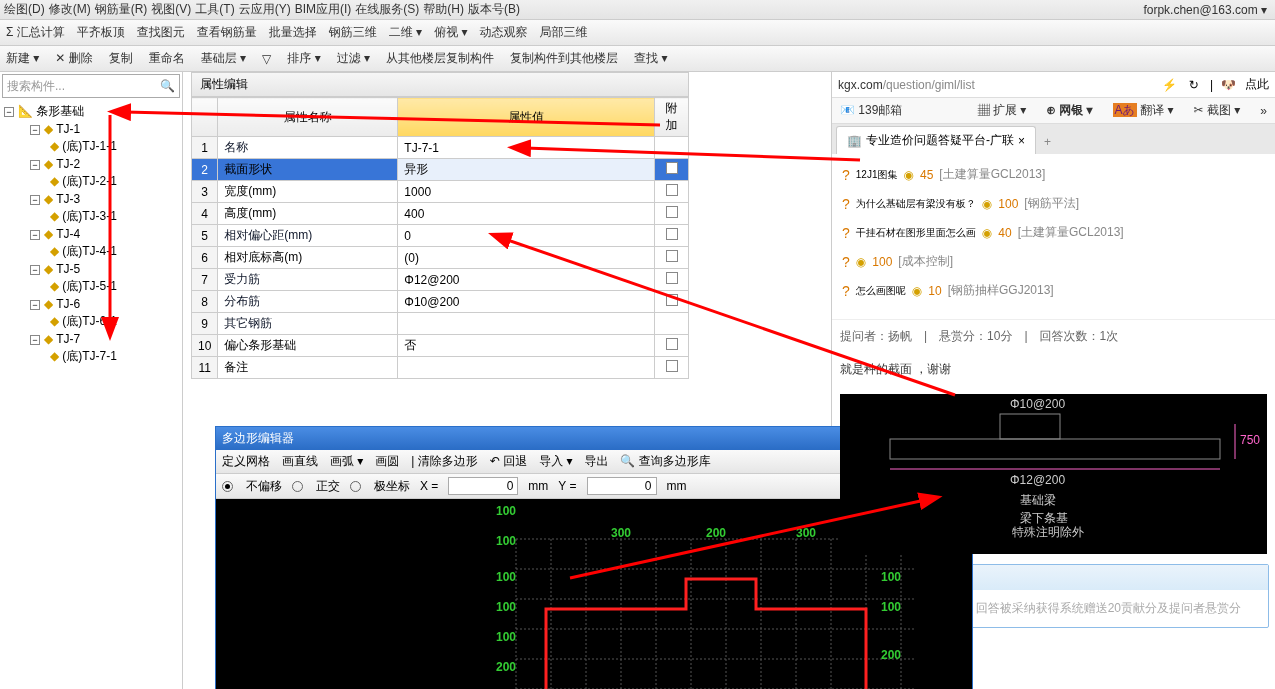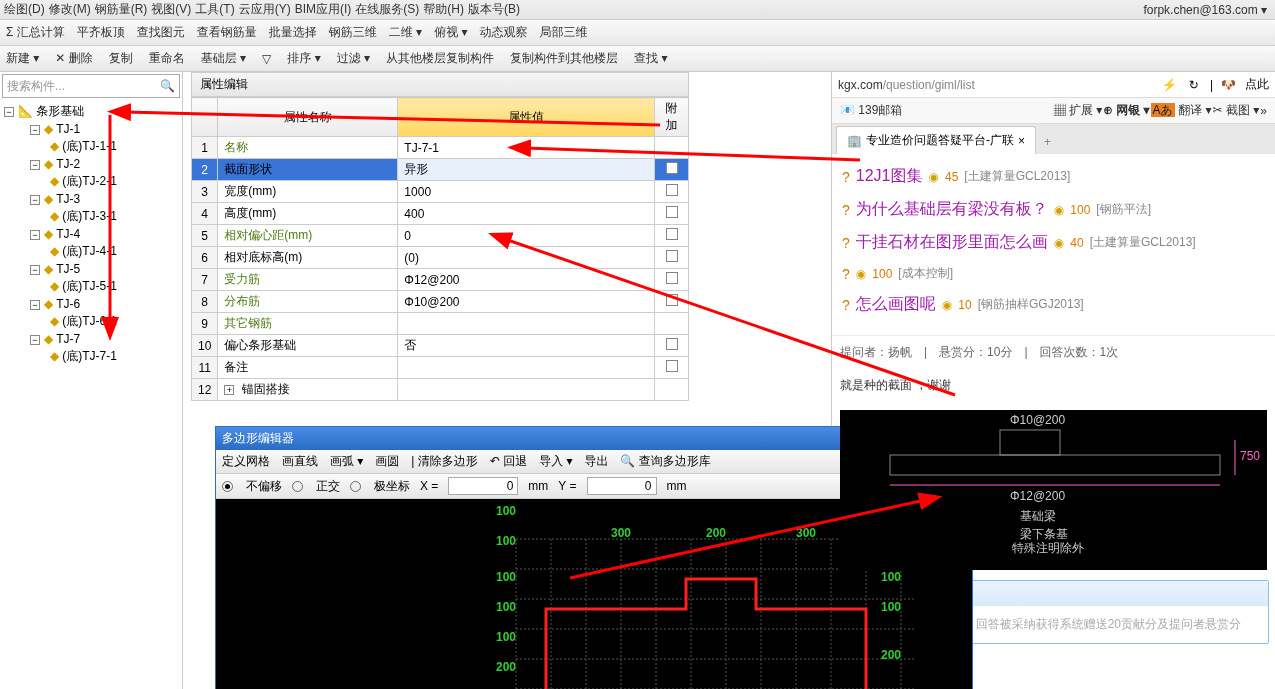--- a/index.html
+++ b/index.html
@@ -23,21 +23,21 @@
 .tree-ico{display:inline-block;width:10px;height:10px;border:1px solid #888;text-align:center;line-height:8px;font-size:9px;margin-right:4px;background:#fff}
 .tree-bullet{color:#d4a000;margin-right:3px}
 .center{flex:1;position:relative}
 .prop-panel{position:absolute;left:8px;top:0;width:498px}
 .prop-title{background:linear-gradient(#f6f6f6,#e6e6e6);border:1px solid #ccc;padding:3px 8px}
 .prop-table{border-collapse:collapse;width:100%}
 .prop-table th,.prop-table td{border:1px solid #ccc;padding:2px 6px;height:19px;text-align:left}
 .prop-table th{background:linear-gradient(#fbfbfb,#ececec);text-align:center;font-weight:normal}
 .prop-table th.val{background:linear-gradient(#ffe9a8,#ffd860)}
 .prop-table td.num{text-align:center;background:#f4f4f4;width:26px}
-.prop-table td.name{width:180px;color:#4d7c0f}
+.prop-table td.name{width:180px;color:#0f172a}
 .prop-table td.name.black{color:#000}
 .prop-table td.attach{width:34px;text-align:center}
 .prop-table tr.sel td{background:#3875d7;color:#fff}
 .prop-table tr.sel td.val{background:#e8f0fb;color:#000}
 .chk{display:inline-block;width:12px;height:12px;border:1px solid #888;background:#fff}
 .poly-editor{position:absolute;left:32px;top:354px;width:758px;border:1px solid #2a6fc9}
 .poly-title{background:linear-gradient(#4a8de4,#2a6cc5);color:#fff;padding:3px 6px;display:flex;justify-content:space-between}
 .poly-close{background:#d84b3a;color:#fff;width:16px;text-align:center;border:1px solid #a03020}
 .poly-tb1{background:linear-gradient(#fafafa,#e6e6e6);padding:3px 6px;display:flex;gap:12px;border-bottom:1px solid #ccc}
 .poly-tb2{background:linear-gradient(#fafafa,#e6e6e6);padding:3px 6px;display:flex;gap:10px;align-items:center;border-bottom:1px solid #ccc}
@@ -46,29 +46,29 @@
 .radio.on::after{content:"";position:absolute;width:5px;height:5px;background:#000;border-radius:50%;left:2px;top:2px}
 .canvas{background:#000;height:245px;position:relative;overflow:hidden}
 .shape-svg{position:absolute;left:0;top:0}
 .arrow{position:absolute;pointer-events:none}
 .right{width:444px;border-left:1px solid #ccc;background:#fff}
 .addr-bar{height:26px;background:#fff;border-bottom:1px solid #ddd;display:flex;align-items:center;padding:0 6px}
 .addr-bar .addr{flex:1;color:#888}
 .addr-bar .addr .dark{color:#333}
 .addr-icons{display:flex;gap:8px;align-items:center}
 .icobox{width:16px;height:16px;display:inline-flex;align-items:center;justify-content:center}
-.fav-bar{height:26px;background:#f8f8f8;border-bottom:1px solid #ddd;display:flex;align-items:center;padding:0 8px;gap:1px}
+.fav-bar{height:26px;background:#f8f8f8;border-bottom:1px solid #ddd;display:flex;align-items:center;padding:0 8px;gap:20px}
 .fav-bar span{color:#333}
 .tab-bar{height:30px;background:#e8e8e8;display:flex;align-items:flex-end;padding:0 4px}
 .tab{background:#fff;border:1px solid #ccc;border-bottom:none;padding:5px 10px;border-radius:3px 3px 0 0;display:flex;align-items:center;gap:4px;max-width:200px}
 .tab-plus{padding:5px 8px;color:#888}
 .qa-list{padding:6px}
 .qa-item{padding:6px 4px;display:flex;align-items:center;gap:6px;flex-wrap:wrap}
 .qa-q{color:#d97800;font-size:14px}
-.qa-link{color:#a21caf;font-size:16px}
+.qa-link{color:#000000;font-size:10px}
 .qa-coin{color:#d4a000}
 .qa-pts{color:#d97800}
 .qa-tag{color:#888}
 .qa-meta{padding:8px;color:#666;border-top:1px solid #eee;margin-top:8px}
 .qa-desc{padding:8px;color:#333}
 .qa-img{margin:8px;background:#000;height:160px;position:relative}
 .answer-box{margin:10px 6px;border:1px solid #8dbce8;border-radius:2px}
 .answer-hd{background:linear-gradient(#eaf3fb,#d9ebf9);padding:4px 8px;color:#2a6cc5}
 .answer-body{padding:10px;color:#aaa}
 .ico-green{color:#3a9c3a;font-weight:bold}
@@ -218,26 +218,20 @@
               <td class="num">10</td>
               <td class="name black">偏心条形基础</td>
               <td class="val">否</td>
               <td class="attach"><span class="chk"></span></td>
             </tr>
             <tr>
               <td class="num">11</td>
               <td class="name black">备注</td>
               <td class="val"></td>
               <td class="attach"><span class="chk"></span></td>
-            </tr>
-            <tr>
-              <td class="num">12</td>
-              <td class="name black"><span class="tree-ico">+</span> 锚固搭接</td>
-              <td class="val"></td>
-              <td class="attach"></td>
             </tr>
           </tbody>
       </table>
     </div>
 
     <div class="poly-editor">
       <div class="poly-title">
         <span>多边形编辑器</span>
         <span class="poly-close">✕</span>
       </div>
@@ -331,21 +325,21 @@
         <span class="icobox">↻</span>
         <span>|</span>
         <span class="icobox">🐶</span>
         <span>点此</span>
       </div>
     </div>
     <div class="fav-bar">
       <span>📧 <span>139邮箱</span></span>
       <span style="margin-left:auto">▦ <span>扩展 ▾</span></span>
       <span class="ico-green">⊕ <span style="color:#333">网银 ▾</span></span>
-      <span><span style="background:#e67e22;color:#0f172a;padding:0 2px">Aあ</span> <span>翻译 ▾</span></span>
+      <span><span style="background:#e67e22;color:#701a75;padding:0 2px">Aあ</span> <span>翻译 ▾</span></span>
       <span>✂ <span>截图 ▾</span></span>
       <span>»</span>
     </div>
     <div class="tab-bar">
       <div class="tab">
         <span>🏢</span>
         <span style="white-space:nowrap;overflow:hidden">专业造价问题答疑平台-广联达</span>
         <span>×</span>
       </div>
       <div class="tab-plus">+</div>

